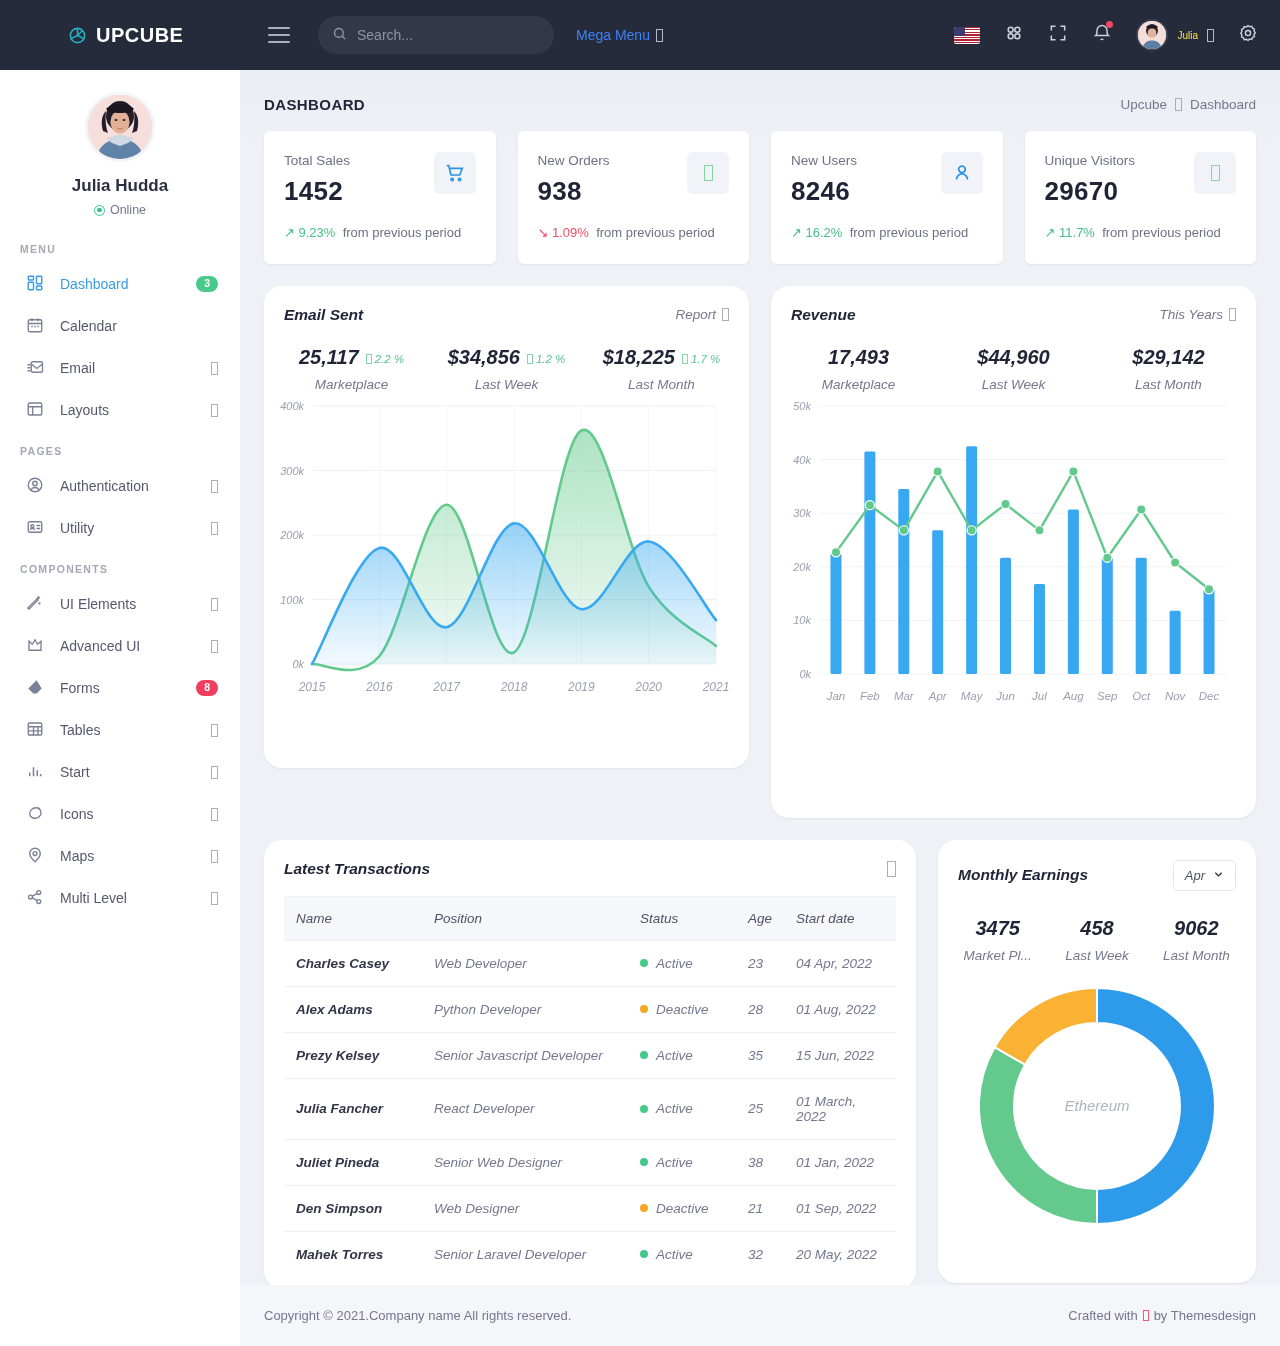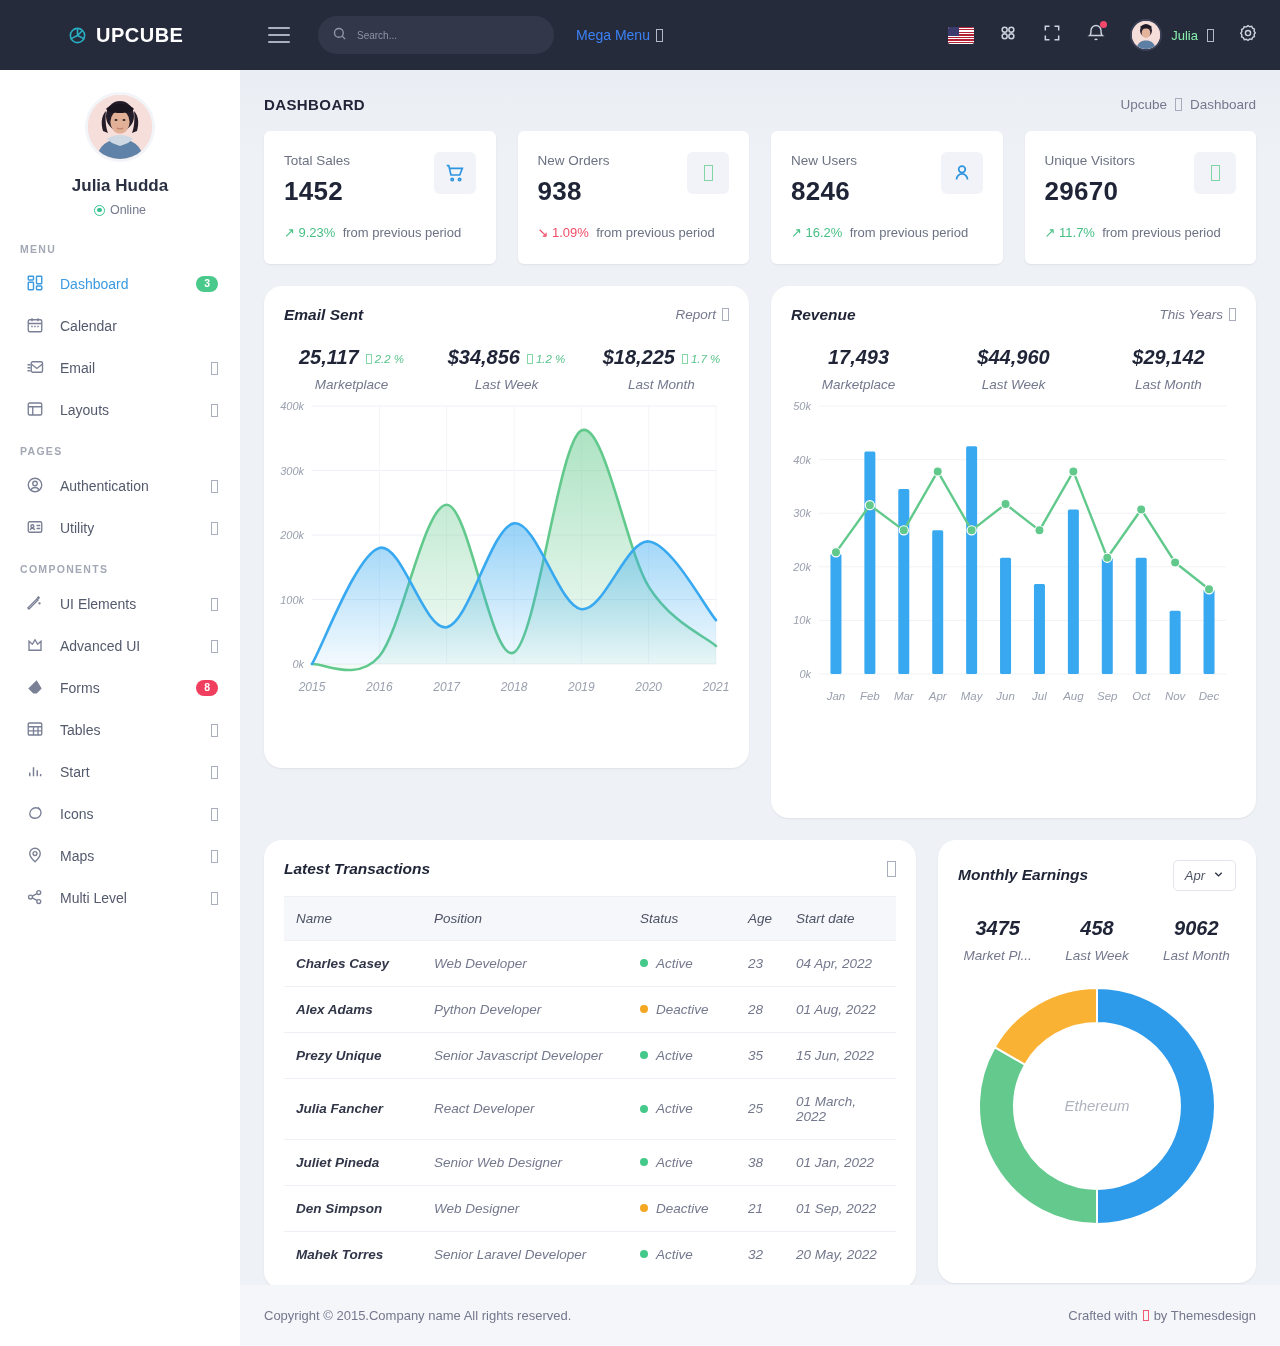--- a/index.html
+++ b/index.html
@@ -32,21 +32,21 @@
   .hamburger i { display: block; height: 2px; background: #a9b0c2; border-radius: 2px; }
   .hamburger i:nth-child(1) { width: 22px; }
   .hamburger i:nth-child(2) { width: 22px; }
   .hamburger i:nth-child(3) { width: 22px; }
   .searchbox {
     margin-left: 28px; width: 236px; height: 38px; border-radius: 30px;
     background: #32384a; display: flex; align-items: center; padding: 0 14px; gap: 10px;
   }
   .searchbox input {
     background: transparent; border: none; outline: none; color: #22c55e;
-    font-size: 10px; font-family: "Liberation Sans", sans-serif; width: 100%;
+    font-size: 14px; font-family: "Liberation Sans", sans-serif; width: 100%;
   }
   .searchbox input::placeholder { color: #8d93a5; }
   .megamenu {
     margin-left: 22px; color: #3b82f6; font-size: 14px; display: flex;
     align-items: center; gap: 6px; cursor: pointer;
   }
   .topbar-right {
     margin-left: auto; display: flex; align-items: center; gap: 24px; padding-right: 22px;
   }
   .flag {
@@ -66,21 +66,21 @@
   .bell-wrap { position: relative; }
   .bell-dot {
     position: absolute; right: -1px; top: -2px; width: 7px; height: 7px;
     border-radius: 50%; background: #f4486a;
   }
   .user-chip { display: flex; align-items: center; gap: 9px; cursor: pointer; }
   .avatar-sm {
     width: 32px; height: 32px; border-radius: 50%; overflow: hidden;
     background: #f3d9d6; border: 2px solid #3a4055;
   }
-  .user-chip .nm { color: #86efac; font-size: 13px; }
+  .user-chip .nm { color: #fde047; font-size: 10px; }
 
   
   .sidebar {
     position: absolute; left: 0; top: 70px; width: 240px; height: 1276px;
     background: #fff; overflow: hidden;
   }
   .profile { padding: 22px 0 12px; text-align: center; }
   .avatar-lg {
     width: 70px; height: 70px; border-radius: 50%; margin: 0 auto 14px;
     overflow: hidden; background: #f5dcd9; border: 3px solid #f2f4f8;
@@ -800,21 +800,21 @@
                   <td>
                     <span class="st">
                       <span class="d deactive"></span>
                       <span>Deactive</span>
                     </span>
                   </td>
                   <td>28</td>
                   <td>01 Aug, 2022</td>
                 </tr>
                 <tr>
-                  <td class="nm">Prezy Unique</td>
+                  <td class="nm">Prezy Kelsey</td>
                   <td>Senior Javascript Developer</td>
                   <td>
                     <span class="st">
                       <span class="d active"></span>
                       <span>Active</span>
                     </span>
                   </td>
                   <td>35</td>
                   <td>15 Jun, 2022</td>
                 </tr>
@@ -909,20 +909,20 @@
               <path d="M125.00000000000001,243 A118,118 0 0 1 22.68565726259017,66.2141575699401 L53.03313180334732,83.65063625682228 A83,83 0 0 0 125,208 Z" fill="#63c98c" stroke="#fff" stroke-width="2"></path>
               <path d="M22.68565726259017,66.2141575699401 A118,118 0 0 1 124.99999999999997,7 L124.99999999999999,42 A83,83 0 0 0 53.03313180334732,83.65063625682228 Z" fill="#f9b233" stroke="#fff" stroke-width="2"></path>
               <text x="125" y="130" font-size="15" fill="#b0b4bf" font-family="&quot;Liberation Sans&quot;, sans-serif" text-anchor="middle">Ethereum</text>
             </svg>
         </div>
       </div>
     </div>
   </div>
 
   <div class="footer">
-    <span>Copyright © 2015.Company name All rights reserved.</span>
+    <span>Copyright © 2021.Company name All rights reserved.</span>
     <span class="right">
       <span>Crafted with</span>
       <span class="tofu red" style="width:6px;height:11px;"></span>
       <span>by Themesdesign</span>
     </span>
   </div>
 </div>
 
 </body></html>

